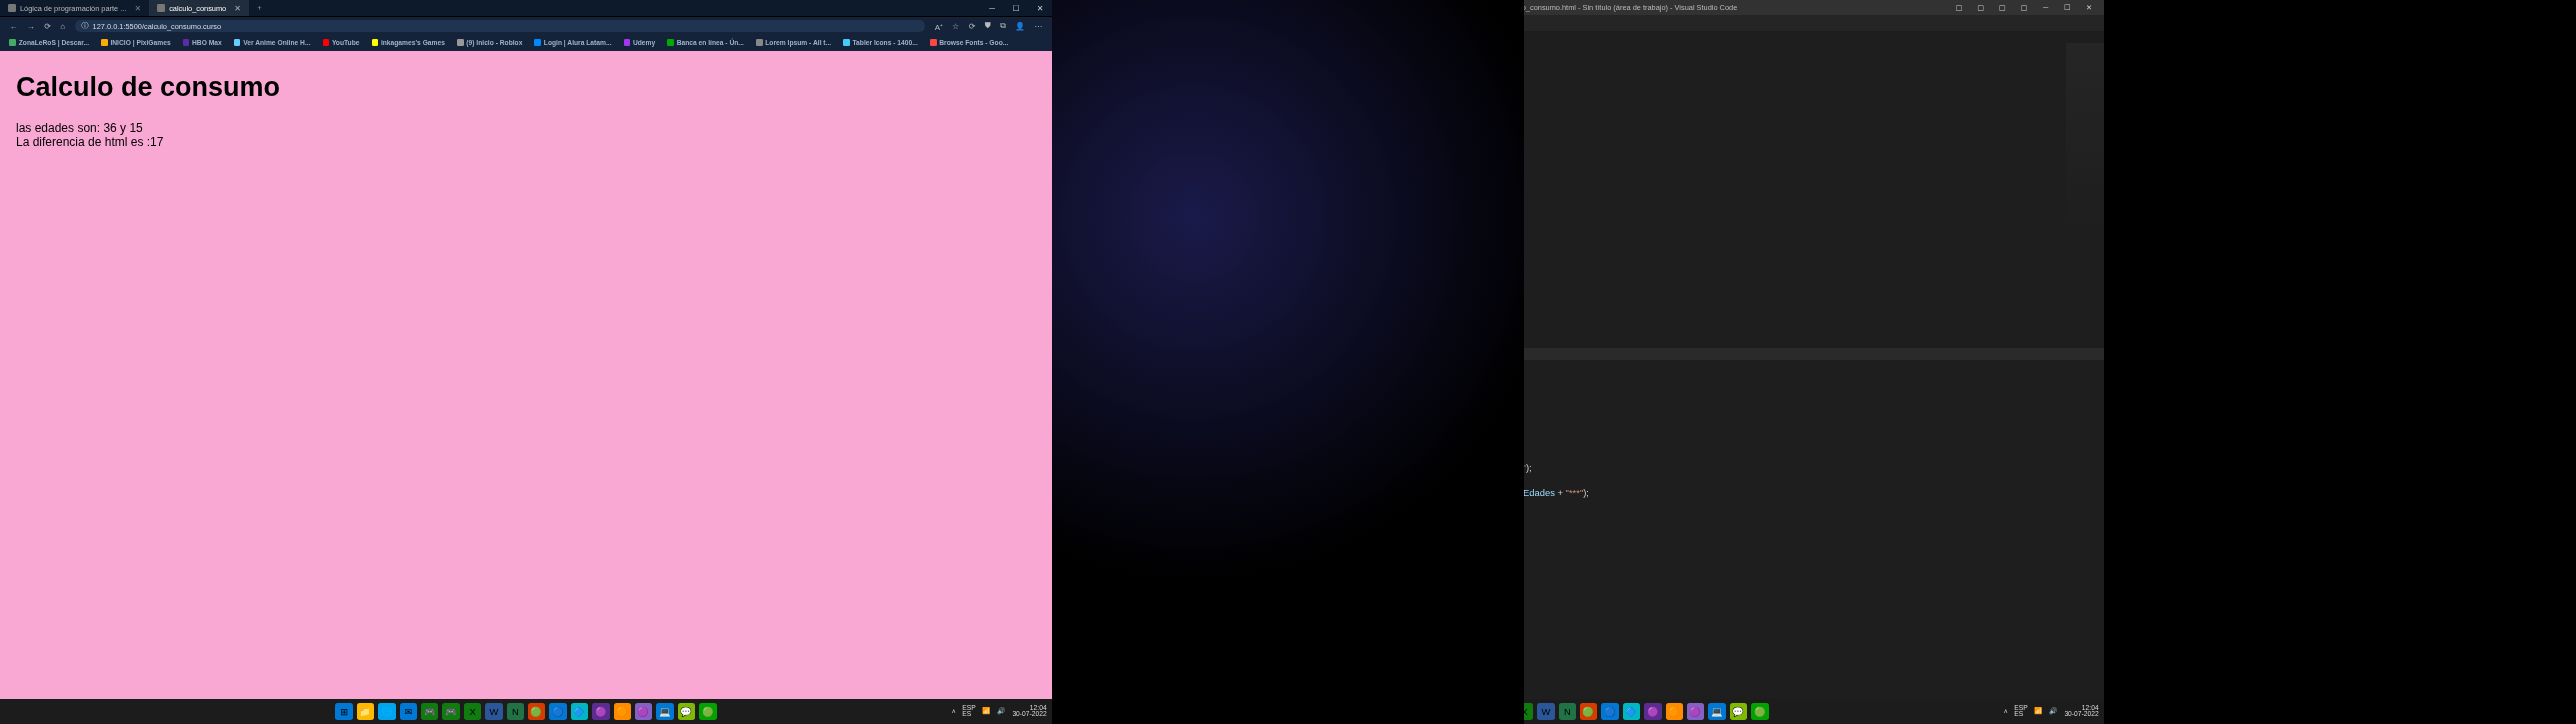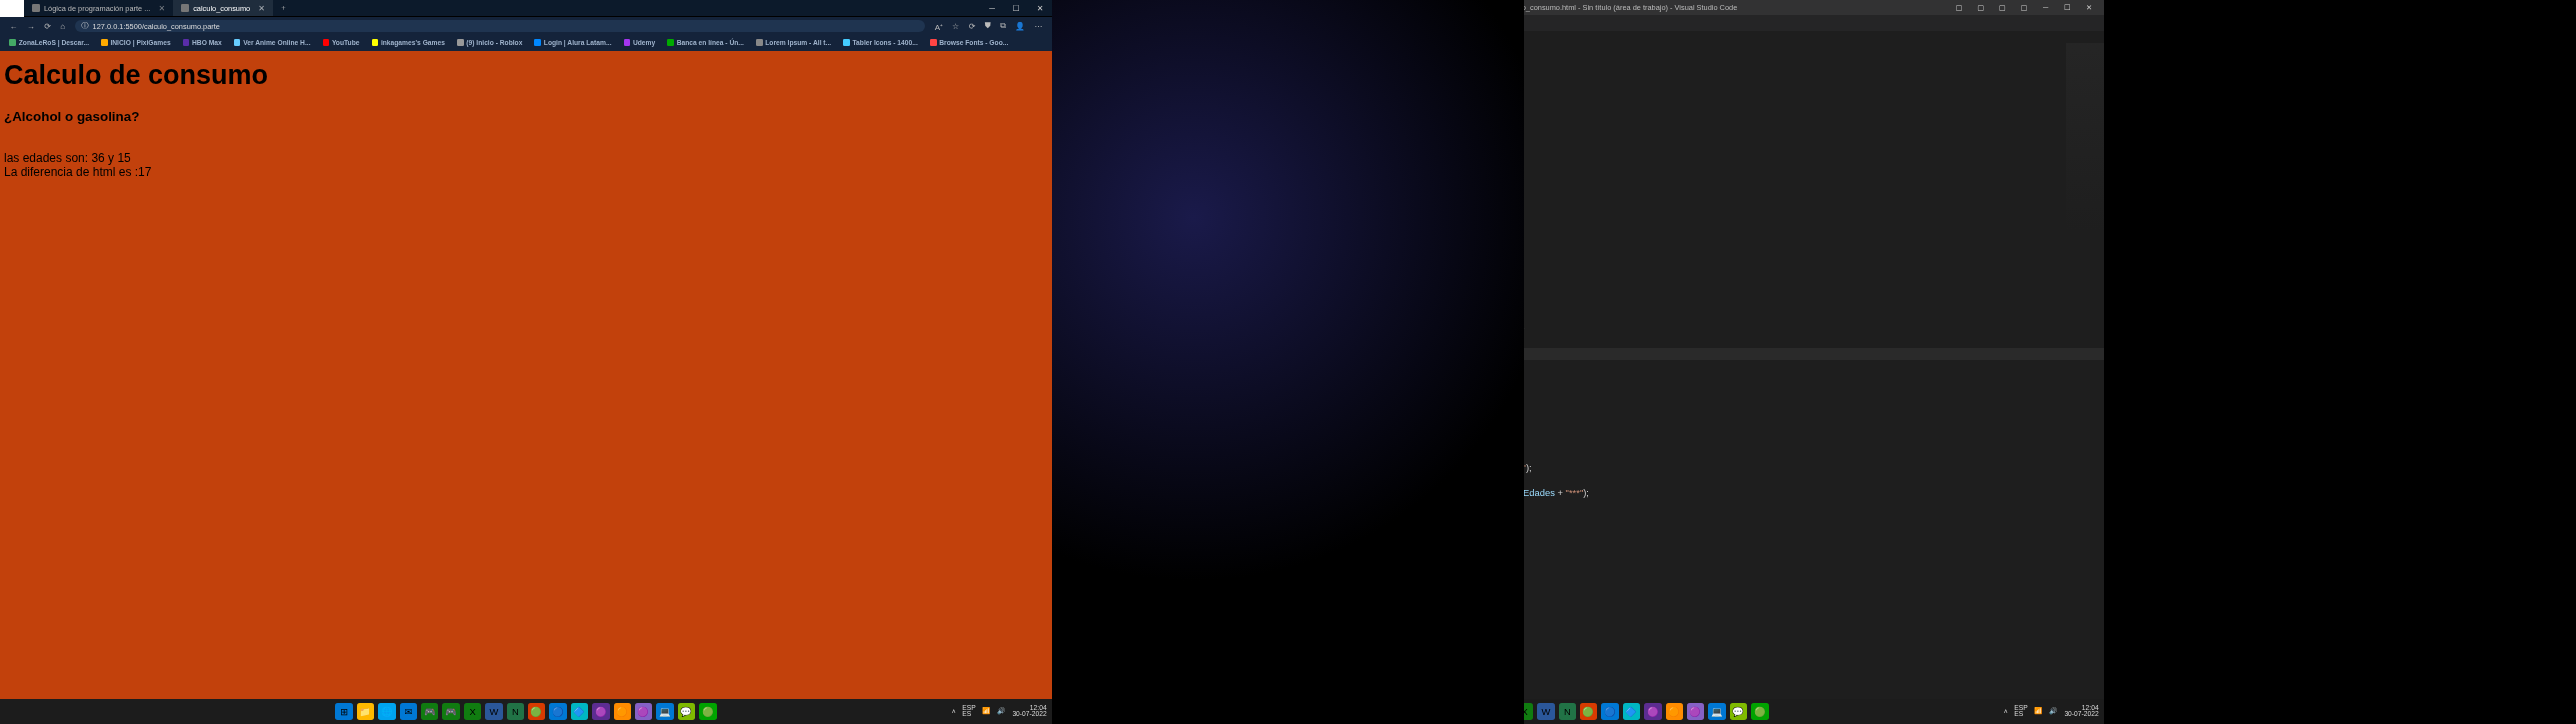--- a/index.html
+++ b/index.html
@@ -1,34 +1,34 @@
 <!DOCTYPE html>
 <html style="font-size:10.7px"><head>
 <meta charset="utf-8">
 <style>
   * { margin: 0; padding: 0; box-sizing: border-box; font-family: "Segoe UI", sans-serif; }
   html, body { width: 2576px; height: 725px; overflow: hidden; background: #000; }
   #root { display: flex; width: 100%; height: 100%; }
 
   
   .browser { width: 1052px; height: 100%; display: flex; flex-direction: column; background: #fff; }
-  .br-tabs { height: 17.4px; background: #0c1a2b; display: flex; align-items: stretch; font-size: 7.4px; color: #bbb; border-bottom: 0.7px solid #000; margin-left: 24px; }
+  .br-tabs { height: 17.4px; background: #0c1a2b; display: flex; align-items: stretch; font-size: 7.4px; color: #bbb; border-bottom: 0.7px solid #000; }
   .br-tab { display: flex; align-items: center; gap: 4px; padding: 0 8px; position: relative; max-width: 161px; }
   .br-tab.active { background: #1f2d3d; color: #fff; }
   .br-tab .fav { width: 8px; height: 8px; background: #777; border-radius: 1.3px; }
   .br-tab .close { font-size: 8px; opacity: .6; margin-left: 4px; }
   .br-win { margin-left: auto; display: flex; align-items: center; }
   .br-win span { width: 24px; text-align: center; color: #ccc; font-size: 8px; }
   .br-addr { height: 17.4px; background: #14233a; display: flex; align-items: center; padding: 0 9.4px; gap: 9.4px; color: #bbb; font-size: 7.4px; }
   .br-addr .url { flex: 1; background: #1f3450; height: 12px; border-radius: 6px; display: flex; align-items: center; padding: 0 6.7px; color: #ddd; }
   .br-addr .ico { font-size: 8px; }
   .br-bm { height: 16px; background: #14233a; display: flex; align-items: center; gap: 12px; padding: 0 9.4px; font-size: 6.7px; color: #9fb3cc; overflow: hidden; }
   .br-bm span { display: flex; align-items: center; gap: 2.7px; white-space: nowrap; }
   .br-bm .fav { width: 6.7px; height: 6.7px; background: #4a6; border-radius: 1.3px; }
-  .page { flex: 1; background: #c2410c; color: #000; font-family: "Times New Roman", serif; padding: 4px; }
+  .page { flex: 1; background: #f9a8d4; color: #000; font-family: "Times New Roman", serif; padding: 16px; }
   .page h1 { font-size: 27px; font-weight: bold; margin: 5.4px 0 17.4px; }
   .page h3 { font-size: 13.4px; font-weight: bold; margin-bottom: 27px; }
   .page p { font-size: 12px; }
 
   
   .vscode { width: 1052px; height: 100%; display: flex; flex-direction: column; background: #1e1e1e; color: #ccc; font-size: 8px; }
   .vs-title { height: 14.8px; background: #323233; display: flex; align-items: center; padding: 0 5.4px; }
   .vs-menu { display: flex; gap: 9.4px; font-size: 7.4px; }
   .vs-title-center { flex: 1; text-align: center; font-size: 7.4px; color: #bbb; }
   .vs-win { display: flex; gap: 2.7px; align-items: center; }
@@ -104,21 +104,21 @@
       </div>
     </div>
 
     <div class="br-addr">
       <span class="ico">←</span>
       <span class="ico">→</span>
       <span class="ico">⟳</span>
       <span class="ico">⌂</span>
       <div class="url">
         <span style="margin-right:4px;">ⓘ</span>
-        <span>127.0.0.1:5500/calculo_consumo.parte</span>
+        <span>127.0.0.1:5500/calculo_consumo.curso</span>
       </div>
       <span class="ico">A⁺</span>
       <span class="ico">☆</span>
       <span class="ico">⟳</span>
       <span class="ico">⛊</span>
       <span class="ico">⧉</span>
       <span class="ico">👤</span>
       <span class="ico">⋯</span>
     </div>
 
@@ -172,21 +172,20 @@
           <b>Tabler Icons - 1400...</b>
         </span>
       <span>
           <i class="fav" style="background:#f44"></i>
           <b>Browse Fonts - Goo...</b>
         </span>
     </div>
 
     <div class="page">
       <h1>Calculo de consumo</h1>
-      <h3>¿Alcohol o gasolina?</h3>
       <p>las edades son: 36 y 15</p>
       <p>La diferencia de html es :17</p>
     </div>
   </div>
 
   <div class="divider"></div>
 
   <div class="vscode">
     <div class="vs-title">
       <div class="vs-menu">

